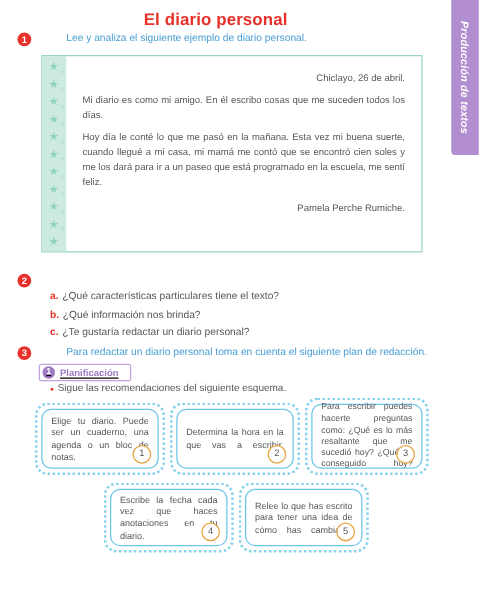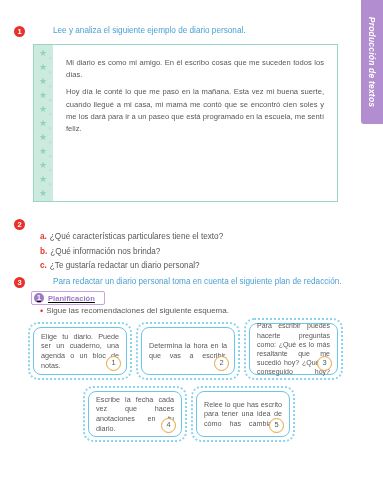--- a/index.html
+++ b/index.html
@@ -119,20 +119,21 @@
 </style>
 </head>
 <body>
 
 <div class="page">
 
   <div class="side-tab">
     <span class="side-tab-label">Producción de textos</span>
   </div>
 
+  <div class="title">El diario personal</div>
 
   <div class="act" style="left:14px;top:25px;width:320px;">
     <span class="bullet">1</span>
     <span class="act-text">Lee y analiza el siguiente ejemplo de diario personal.</span>
   </div>
 
   <div class="diary">
     <div class="diary-band"></div>
     <div class="stars">
       <span class="star" style="left:0px;top:2px;font-size:9px;">★</span>
@@ -151,22 +152,24 @@
       <span class="star sm" style="left:9px;top:93px;font-size:5px;">★</span>
       <span class="star" style="left:0px;top:100px;font-size:9px;">★</span>
       <span class="star sm" style="left:9px;top:107px;font-size:5px;">★</span>
       <span class="star" style="left:0px;top:114px;font-size:9px;">★</span>
       <span class="star sm" style="left:9px;top:121px;font-size:5px;">★</span>
       <span class="star" style="left:0px;top:128px;font-size:9px;">★</span>
       <span class="star sm" style="left:9px;top:135px;font-size:5px;">★</span>
       <span class="star" style="left:0px;top:142px;font-size:9px;">★</span>
     </div>
     <div class="diary-body">
+      <div class="diary-date">Chiclayo, 26 de abril.</div>
       <p>Mi diario es como mi amigo. En él escribo cosas que me suceden todos los días.</p>
       <p>Hoy día le conté lo que me pasó en la mañana. Esta vez mi buena suerte, cuando llegué a mi casa, mi mamá me contó que se encontró cien soles y me los dará para ir a un paseo que está programado en la escuela, me sentí feliz.</p>
+      <div class="diary-sign">Pamela Perche Rumiche.</div>
     </div>
   </div>
 
   <div class="act" style="left:14px;top:218px;width:320px;">
     <span class="bullet">2</span>
   </div>
 
   <div class="qlist">
     <div class="qitem">
       <span class="qletter">a.</span>

